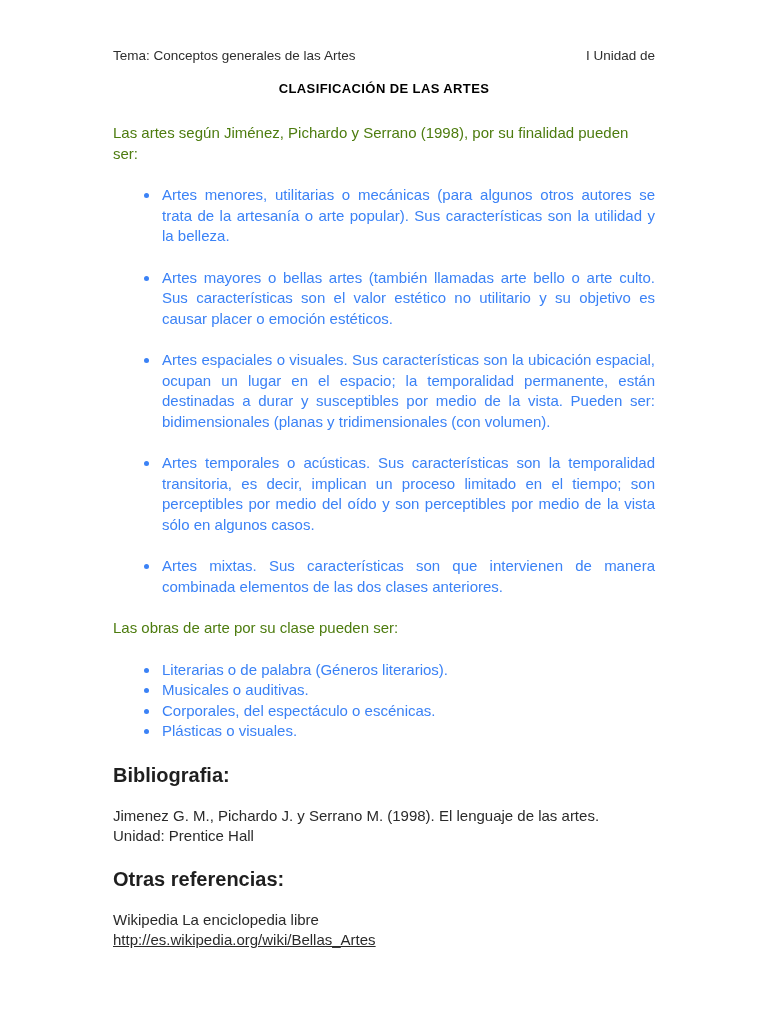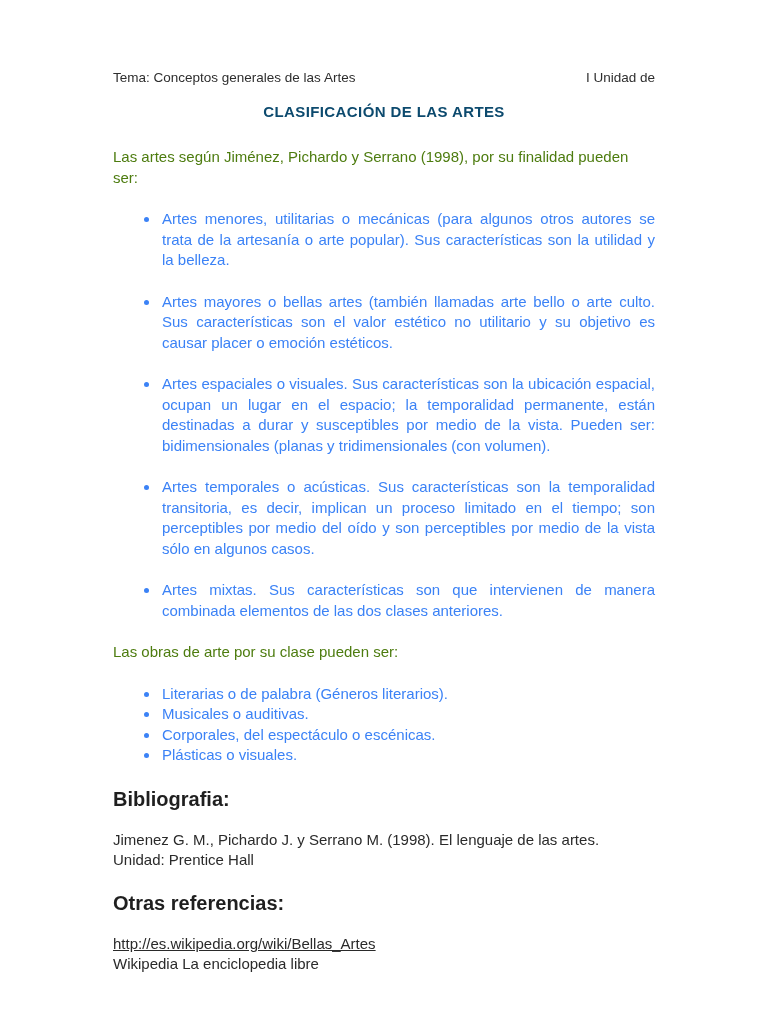--- a/index.html
+++ b/index.html
@@ -7,40 +7,40 @@
     width: 768px;
     background: #ffffff;
     font-family: "Liberation Sans", "DejaVu Sans", sans-serif;
   }
   .page {
     position: relative;
     width: 768px;
     height: 1024px;
     background: #ffffff;
     color: #2a2a2a;
-    padding: 70px 113px 0 113px;
+    padding: 48px 113px 0 113px;
     overflow: hidden;
   }
   .doc-header {
     font-size: 13.5px;
     line-height: 16px;
     color: #2e2e2e;
   }
   .doc-header .row1 {
     display: flex;
     justify-content: space-between;
   }
   .doc-title {
     margin-top: 17px;
     margin-bottom: 27px;
     text-align: center;
-    font-size: 15px;
+    font-size: 13px;
     font-weight: bold;
     letter-spacing: 0.4px;
-    color: #0c4a6e;
+    color: #000000;
   }
   p.body-text {
     font-size: 15px;
     line-height: 20.5px;
     margin-bottom: 21px;
     color: #4d7c0f;
   }
   ul.bullets {
     list-style: disc;
     margin: 0 0 21px 0;
@@ -116,19 +116,19 @@
   <h2 class="section-heading">Bibliografia:</h2>
 
   <div class="ref-block">
     <div>Jimenez G. M., Pichardo J. y Serrano M. (1998). El lenguaje de las artes.</div>
     <div>Unidad: Prentice Hall</div>
   </div>
 
   <h2 class="section-heading">Otras referencias:</h2>
 
   <div class="ref-block">
+    <div>Wikipedia La enciclopedia libre</div>
     <div>
       <a class="doc-link" href="#">http://es.wikipedia.org/wiki/Bellas_Artes</a>
     </div>
-    <div>Wikipedia La enciclopedia libre</div>
   </div>
 
 </div>
 
 </body></html>

